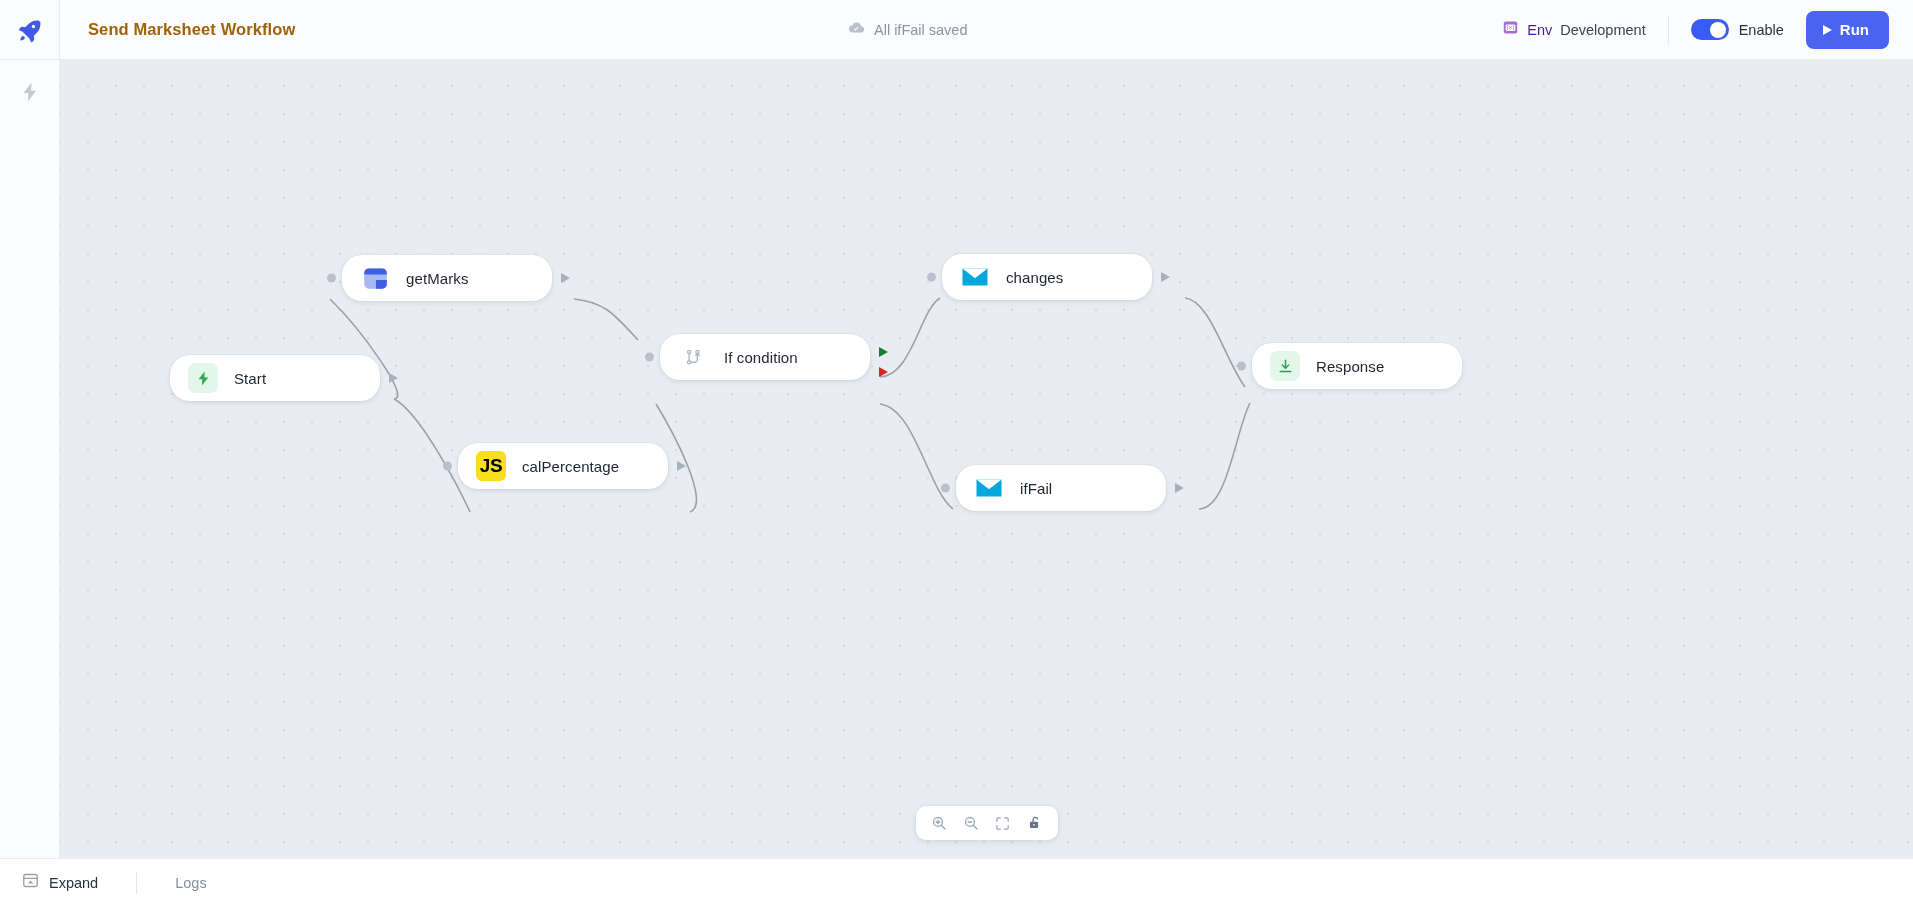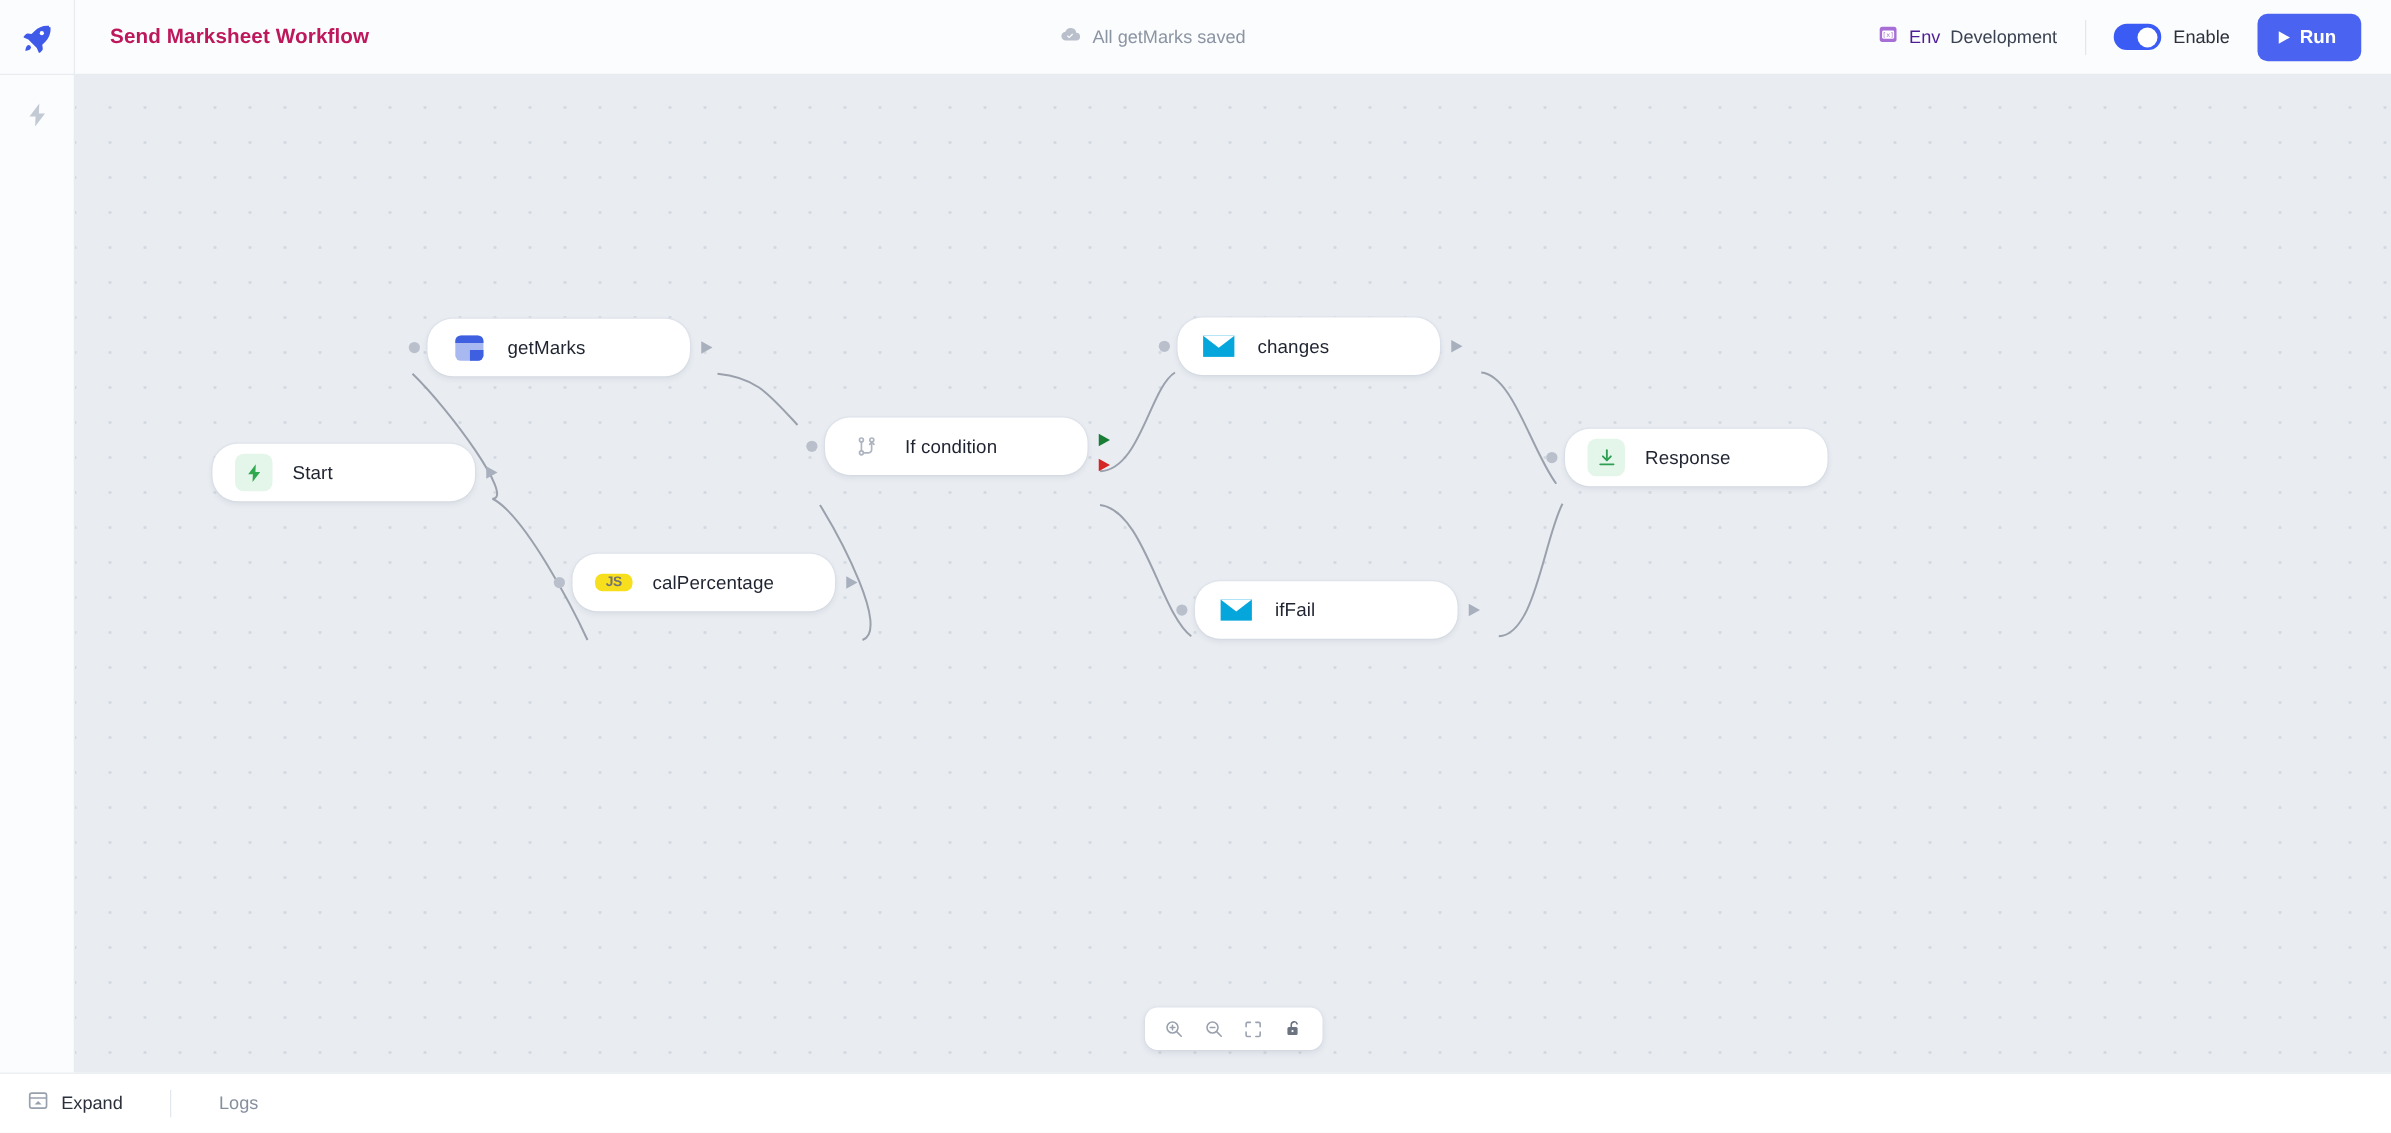--- a/index.html
+++ b/index.html
@@ -20,21 +20,21 @@
     position: relative; z-index: 40;
   }
   .logo-cell {
     width: 60px; height: 59px;
     display: flex; align-items: center; justify-content: center;
     border-right: 1px solid #e8ebf0;
   }
   .rocket-icon { width: 26px; height: 26px; display: block; }
   .wf-title {
     margin-left: 28px;
-    font-size: 16.5px; font-weight: 700; color: #be185d;
+    font-size: 16.5px; font-weight: 700; color: #a16207;
     letter-spacing: .1px; white-space: nowrap;
   }
   .saved-wrap {
     position: absolute; left: 848px; top: 0; height: 59px;
     display: flex; align-items: center; gap: 9px;
   }
   .saved-text { font-size: 14.5px; color: #8b94a3; white-space: nowrap; }
   .header-right {
     margin-left: auto; display: flex; align-items: center;
     height: 59px; padding-right: 24px; gap: 0;
@@ -137,23 +137,23 @@
   .port-false {
     position: absolute; right: -18px; top: 72%;
     width: 0; height: 0;
     border-left: 9px solid #d52626;
     border-top: 5.5px solid transparent;
     border-bottom: 5.5px solid transparent;
   }
 
   
   .js-badge {
-    width: 30px; height: 14px; border-radius: 6px; background: #f7df1e;
+    width: 30px; height: 30px; border-radius: 6px; background: #f7df1e;
     display: flex; align-items: center; justify-content: center;
-    font-size: 11px; font-weight: 700; color: #737373;
+    font-size: 19px; font-weight: 700; color: #000000;
     font-family: "Liberation Sans", sans-serif; letter-spacing: -.3px;
   }
 
   
   .zoom-bar {
     position: absolute; left: 50%; transform: translateX(-50%);
     bottom: 18px;
     background: #ffffff; border-radius: 10px;
     box-shadow: 0 2px 6px rgba(32,44,70,.10), 0 0 0 1px rgba(228,232,239,.95);
     height: 34px; display: flex; align-items: center; gap: 6px;
@@ -194,21 +194,21 @@
 
     <div class="wf-title">Send Marksheet Workflow</div>
 
     <div class="saved-wrap">
       <span>
         <svg width="17" height="17" viewBox="0 0 24 24">
           <path d="M18.4 10.1A6.4 6.4 0 0 0 6.1 9 5 5 0 0 0 7 19h11a4.45 4.45 0 0 0 .4-8.9Z" fill="#b9c0cb"></path>
           <path d="M10.4 14.6 8.9 13l-1 1 2.5 2.5 4.4-4.4-1-1Z" fill="#ffffff"></path>
         </svg>
       </span>
-      <span class="saved-text">All getMarks saved</span>
+      <span class="saved-text">All ifFail saved</span>
     </div>
 
     <div class="header-right">
 
       <div class="env-group">
         <span>
           <svg width="17" height="17" viewBox="0 0 24 24">
             <rect x="2.5" y="3.5" width="19" height="17" rx="3" fill="#a76fd6"></rect>
             <rect x="5.2" y="7.6" width="13.6" height="9.2" rx="1.6" fill="#ffffff"></rect>
             <text x="12" y="14.8" font-size="7.4" font-family="DejaVu Sans Mono, monospace" fill="#a76fd6" text-anchor="middle">[x]</text>

